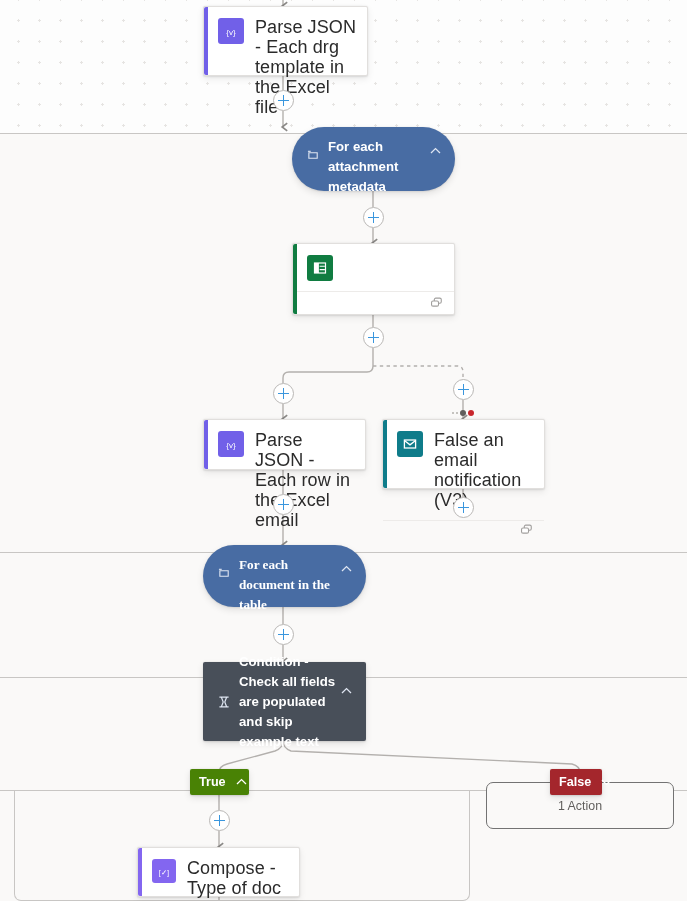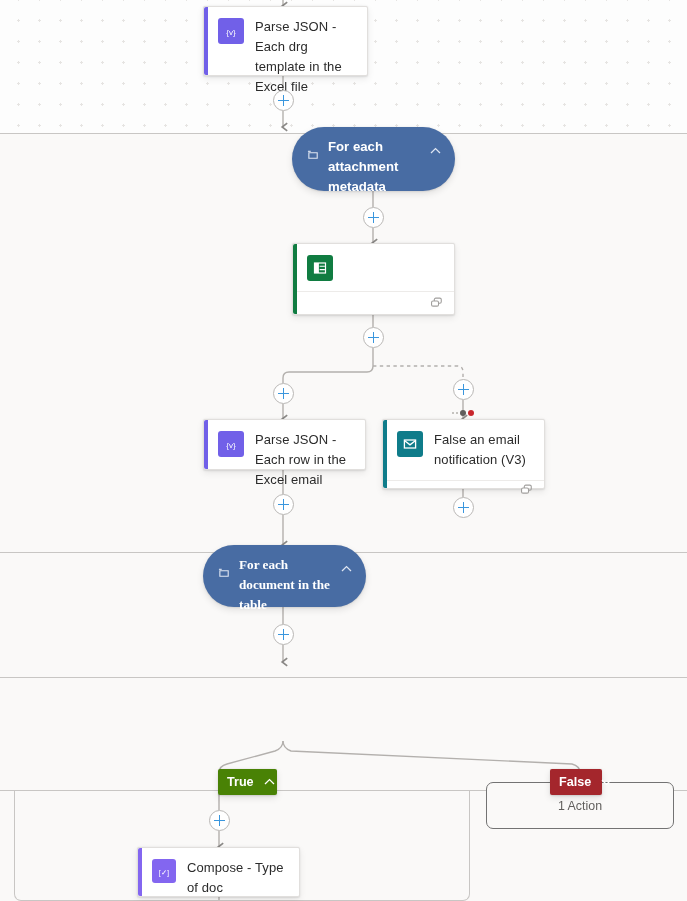--- a/index.html
+++ b/index.html
@@ -64,21 +64,21 @@
     width: 26px; height: 26px;
     border-radius: 3px;
     flex: none;
     margin-right: 11px;
     margin-top: 1px;
     display: flex;
     align-items: center;
     justify-content: center;
   }
   .card .title {
-    font-size: 13px;
+    font-size: 18px;
     line-height: 20px;
     color: #2b2b2b;
     letter-spacing: .1px;
   }
   .card .footer {
     height: 24px;
     border-top: 1px solid #edebe9;
     display: flex;
     align-items: center;
     justify-content: flex-end;
@@ -325,22 +325,35 @@
       </svg>
     </span>
     <span class="stitle">For each document in the table</span>
     <span class="chev">
       <svg width="11" height="8" viewBox="0 0 11 8">
           <path d="M1,6 L5.5,1.6 L10,6" fill="none" stroke="#dfe6f2" stroke-width="1.3"></path>
         </svg>
     </span>
   </div>
 
-
-  <div class="pill pill-true" style="left:190px; top:769px; width:59px;margin-left:28px;">
+  <div class="scope condition" style="left:203px; top:662px; width:163px; height:79px; align-items:center;">
+    <span class="sico" style="margin-top:0">
+      <svg width="14" height="14" viewBox="0 0 14 14">
+        <path d="M2.4,2.2 h9.2 M2.4,11.8 h9.2 M4.4,2.2 L6.2,7 L4.4,11.8 M9.6,2.2 L7.8,7 L9.6,11.8" fill="none" stroke="#dfe6f2" stroke-width="1.2"></path>
+      </svg>
+    </span>
+    <span class="stitle">Condition - Check all fields are populated and skip example text</span>
+    <span class="chev" style="margin-top:-24px">
+      <svg width="11" height="8" viewBox="0 0 11 8">
+          <path d="M1,6 L5.5,1.6 L10,6" fill="none" stroke="#dfe6f2" stroke-width="1.3"></path>
+        </svg>
+    </span>
+  </div>
+
+  <div class="pill pill-true" style="left:190px; top:769px; width:59px;">
     <span class="plabel">True</span>
     <span>
       <svg width="11" height="8" viewBox="0 0 11 8">
           <path d="M1,6 L5.5,1.6 L10,6" fill="none" stroke="#ffffff" stroke-width="1.3"></path>
         </svg>
     </span>
   </div>
   <div class="pill pill-false" style="left:550px; top:769px; width:52px;">
     <span class="plabel">False</span>
     <span>

